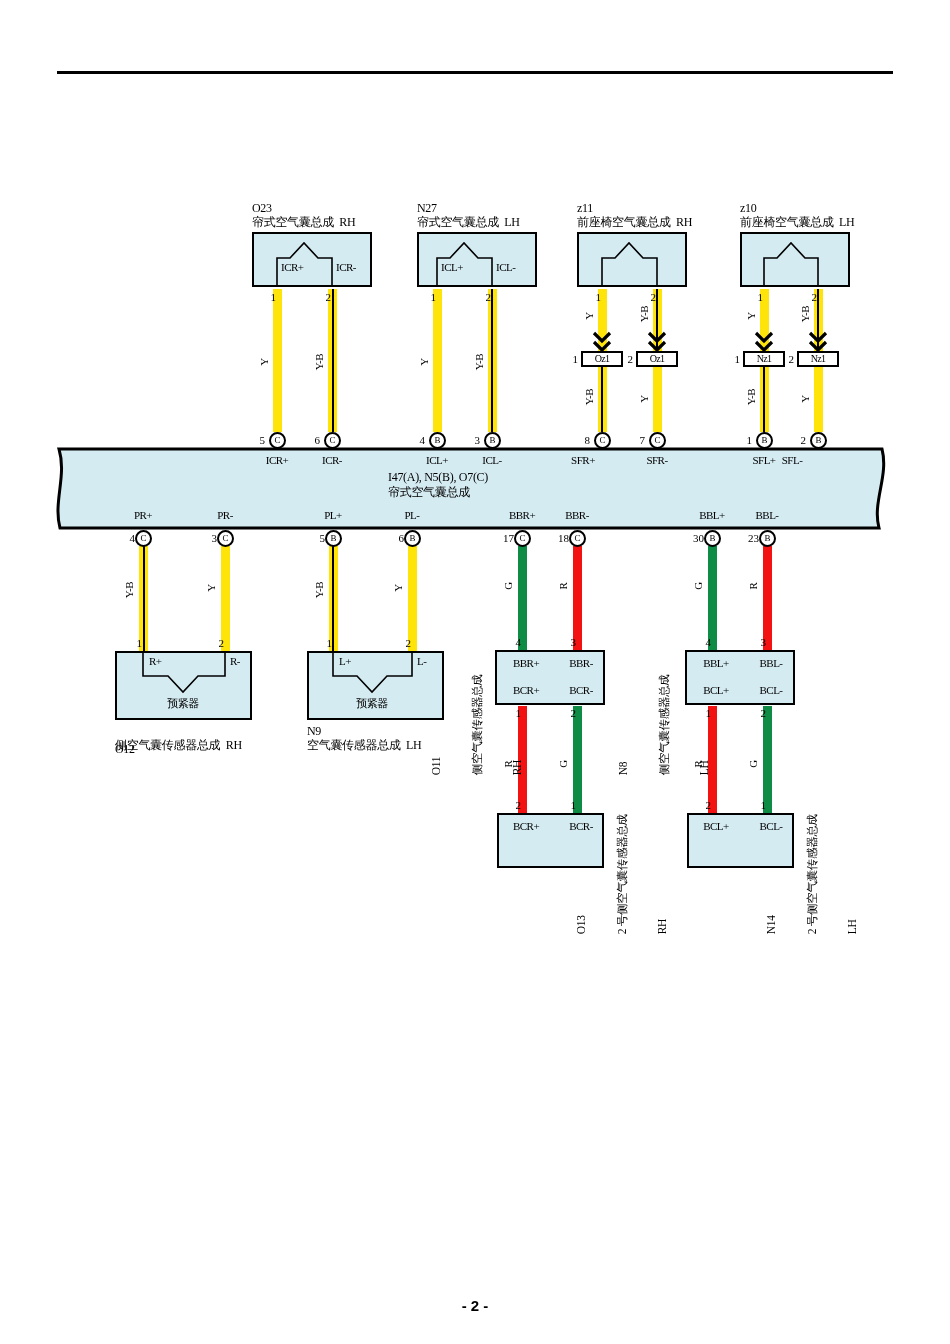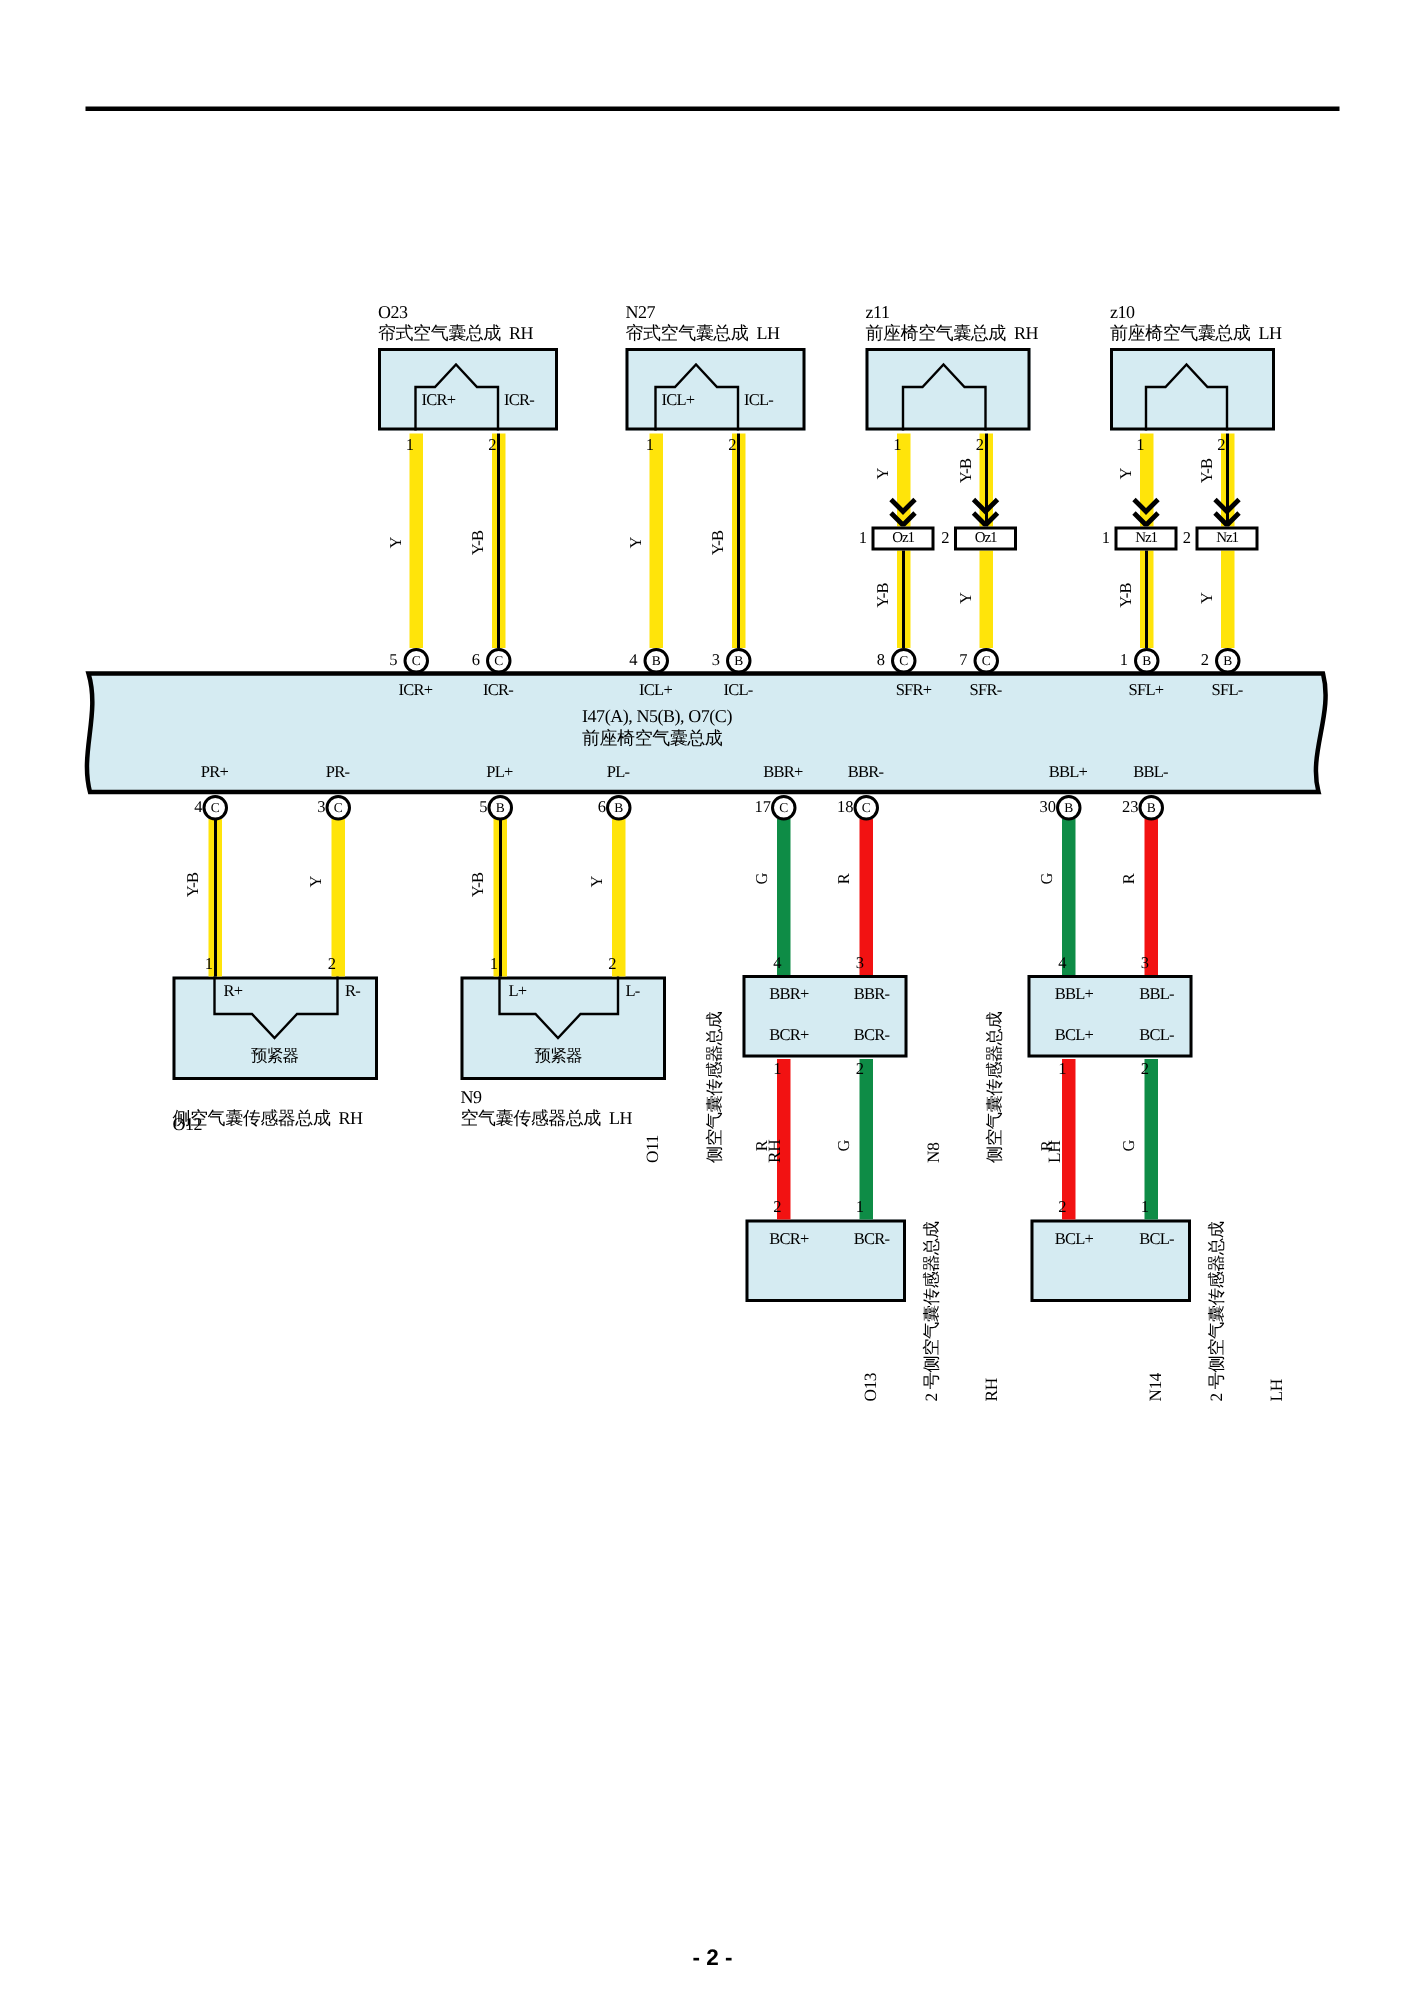--- a/index.html
+++ b/index.html
@@ -112,33 +112,33 @@
   <div class="pin" style="left:324px;top:432px">C</div>
   <div class="tlab" style="left:307px;top:454px">ICR-</div>
   <div class="num" style="left:403px;top:434px">4</div>
   <div class="pin" style="left:429px;top:432px">B</div>
   <div class="tlab" style="left:412px;top:454px">ICL+</div>
   <div class="num" style="left:458px;top:434px">3</div>
   <div class="pin" style="left:484px;top:432px">B</div>
   <div class="tlab" style="left:467px;top:454px">ICL-</div>
   <div class="num" style="left:568px;top:434px">8</div>
   <div class="pin" style="left:594px;top:432px">C</div>
-  <div class="tlab" style="left:584px;top:454px">SFR+</div>
+  <div class="tlab" style="left:558px;top:454px">SFR+</div>
   <div class="num" style="left:623px;top:434px">7</div>
   <div class="pin" style="left:649px;top:432px">C</div>
   <div class="tlab" style="left:632px;top:454px">SFR-</div>
   <div class="num" style="left:730px;top:434px">1</div>
   <div class="pin" style="left:756px;top:432px">B</div>
   <div class="tlab" style="left:739px;top:454px">SFL+</div>
   <div class="num" style="left:784px;top:434px">2</div>
   <div class="pin" style="left:810px;top:432px">B</div>
-  <div class="tlab" style="left:793px;top:454px">SFL-</div>
+  <div class="tlab" style="left:767px;top:454px">SFL-</div>
 
   <div class="cid" style="left:388px;top:470px">I47(A), N5(B), O7(C)</div>
-  <div class="cname" style="left:388px;top:485px">前座椅空气囊总成</div>
+  <div class="cname" style="left:388px;top:485px">帘式空气囊总成</div>
 
   <div class="tlab" style="left:118px;top:509px">PR+</div>
   <div class="num" style="left:113px;top:532px">4</div>
   <div class="pin" style="left:135px;top:530px">C</div>
   <div class="tlab" style="left:200px;top:509px">PR-</div>
   <div class="num" style="left:195px;top:532px">3</div>
   <div class="pin" style="left:217px;top:530px">C</div>
   <div class="tlab" style="left:308px;top:509px">PL+</div>
   <div class="num" style="left:303px;top:532px">5</div>
   <div class="pin" style="left:325px;top:530px">B</div>

